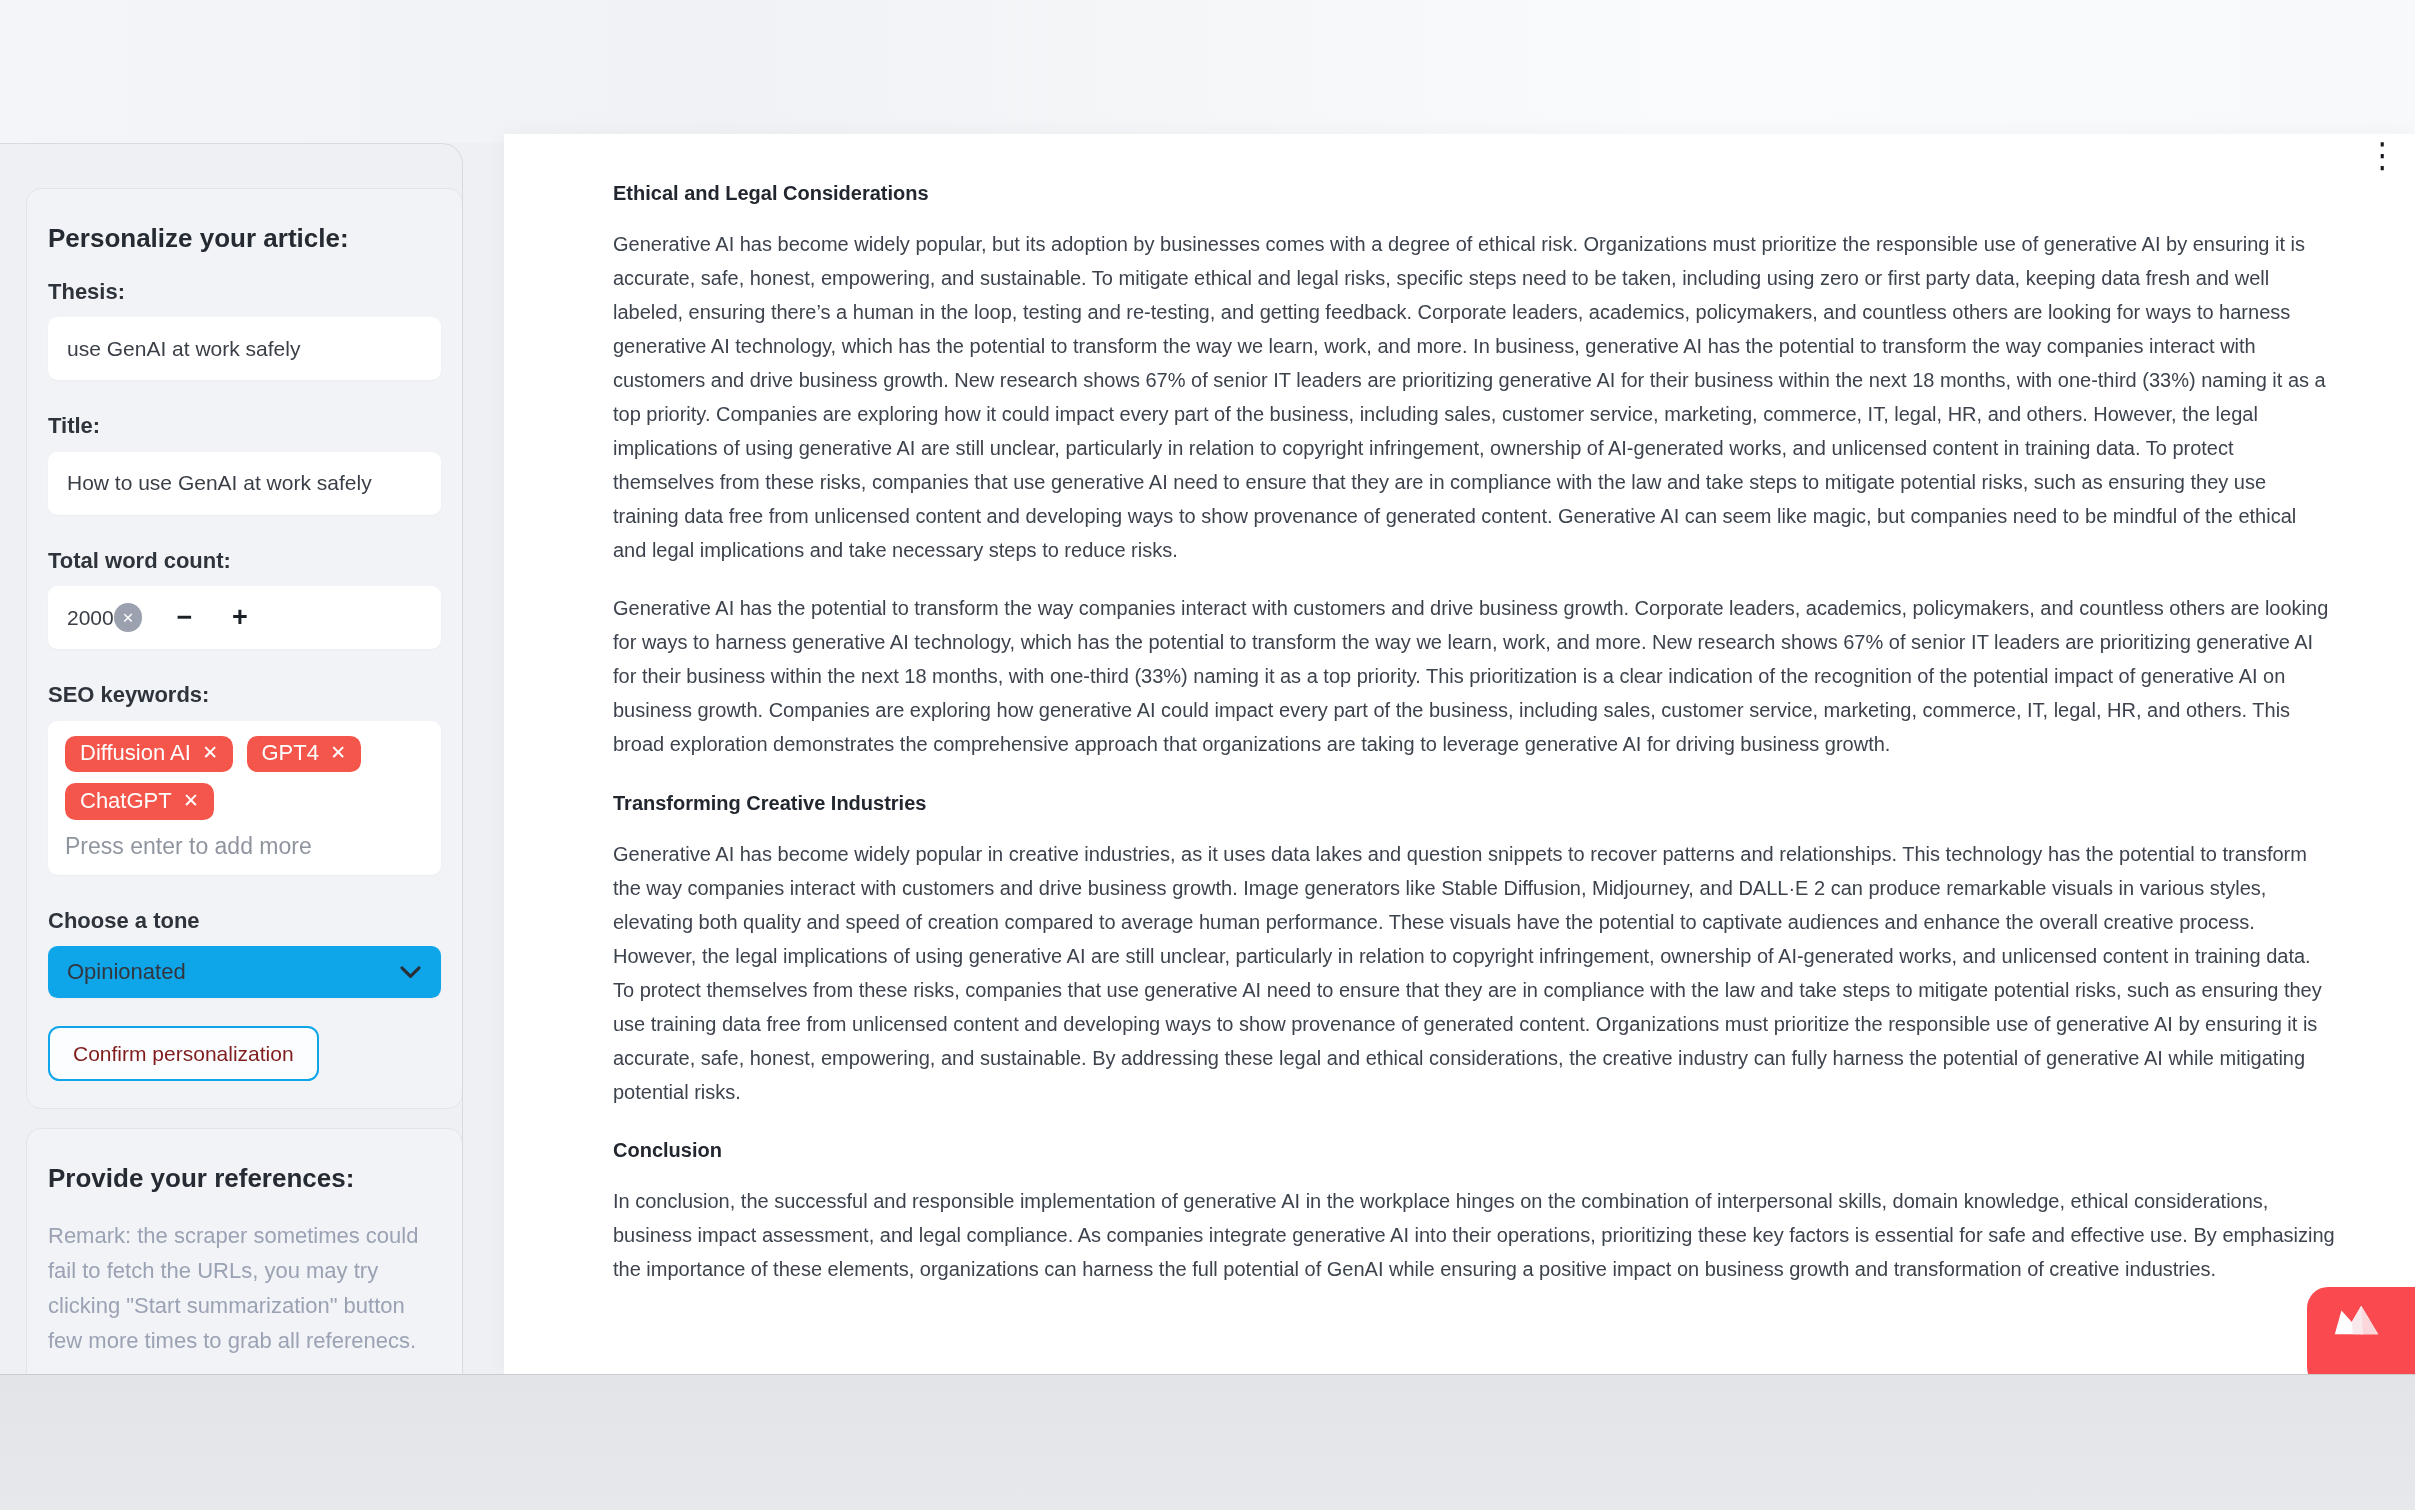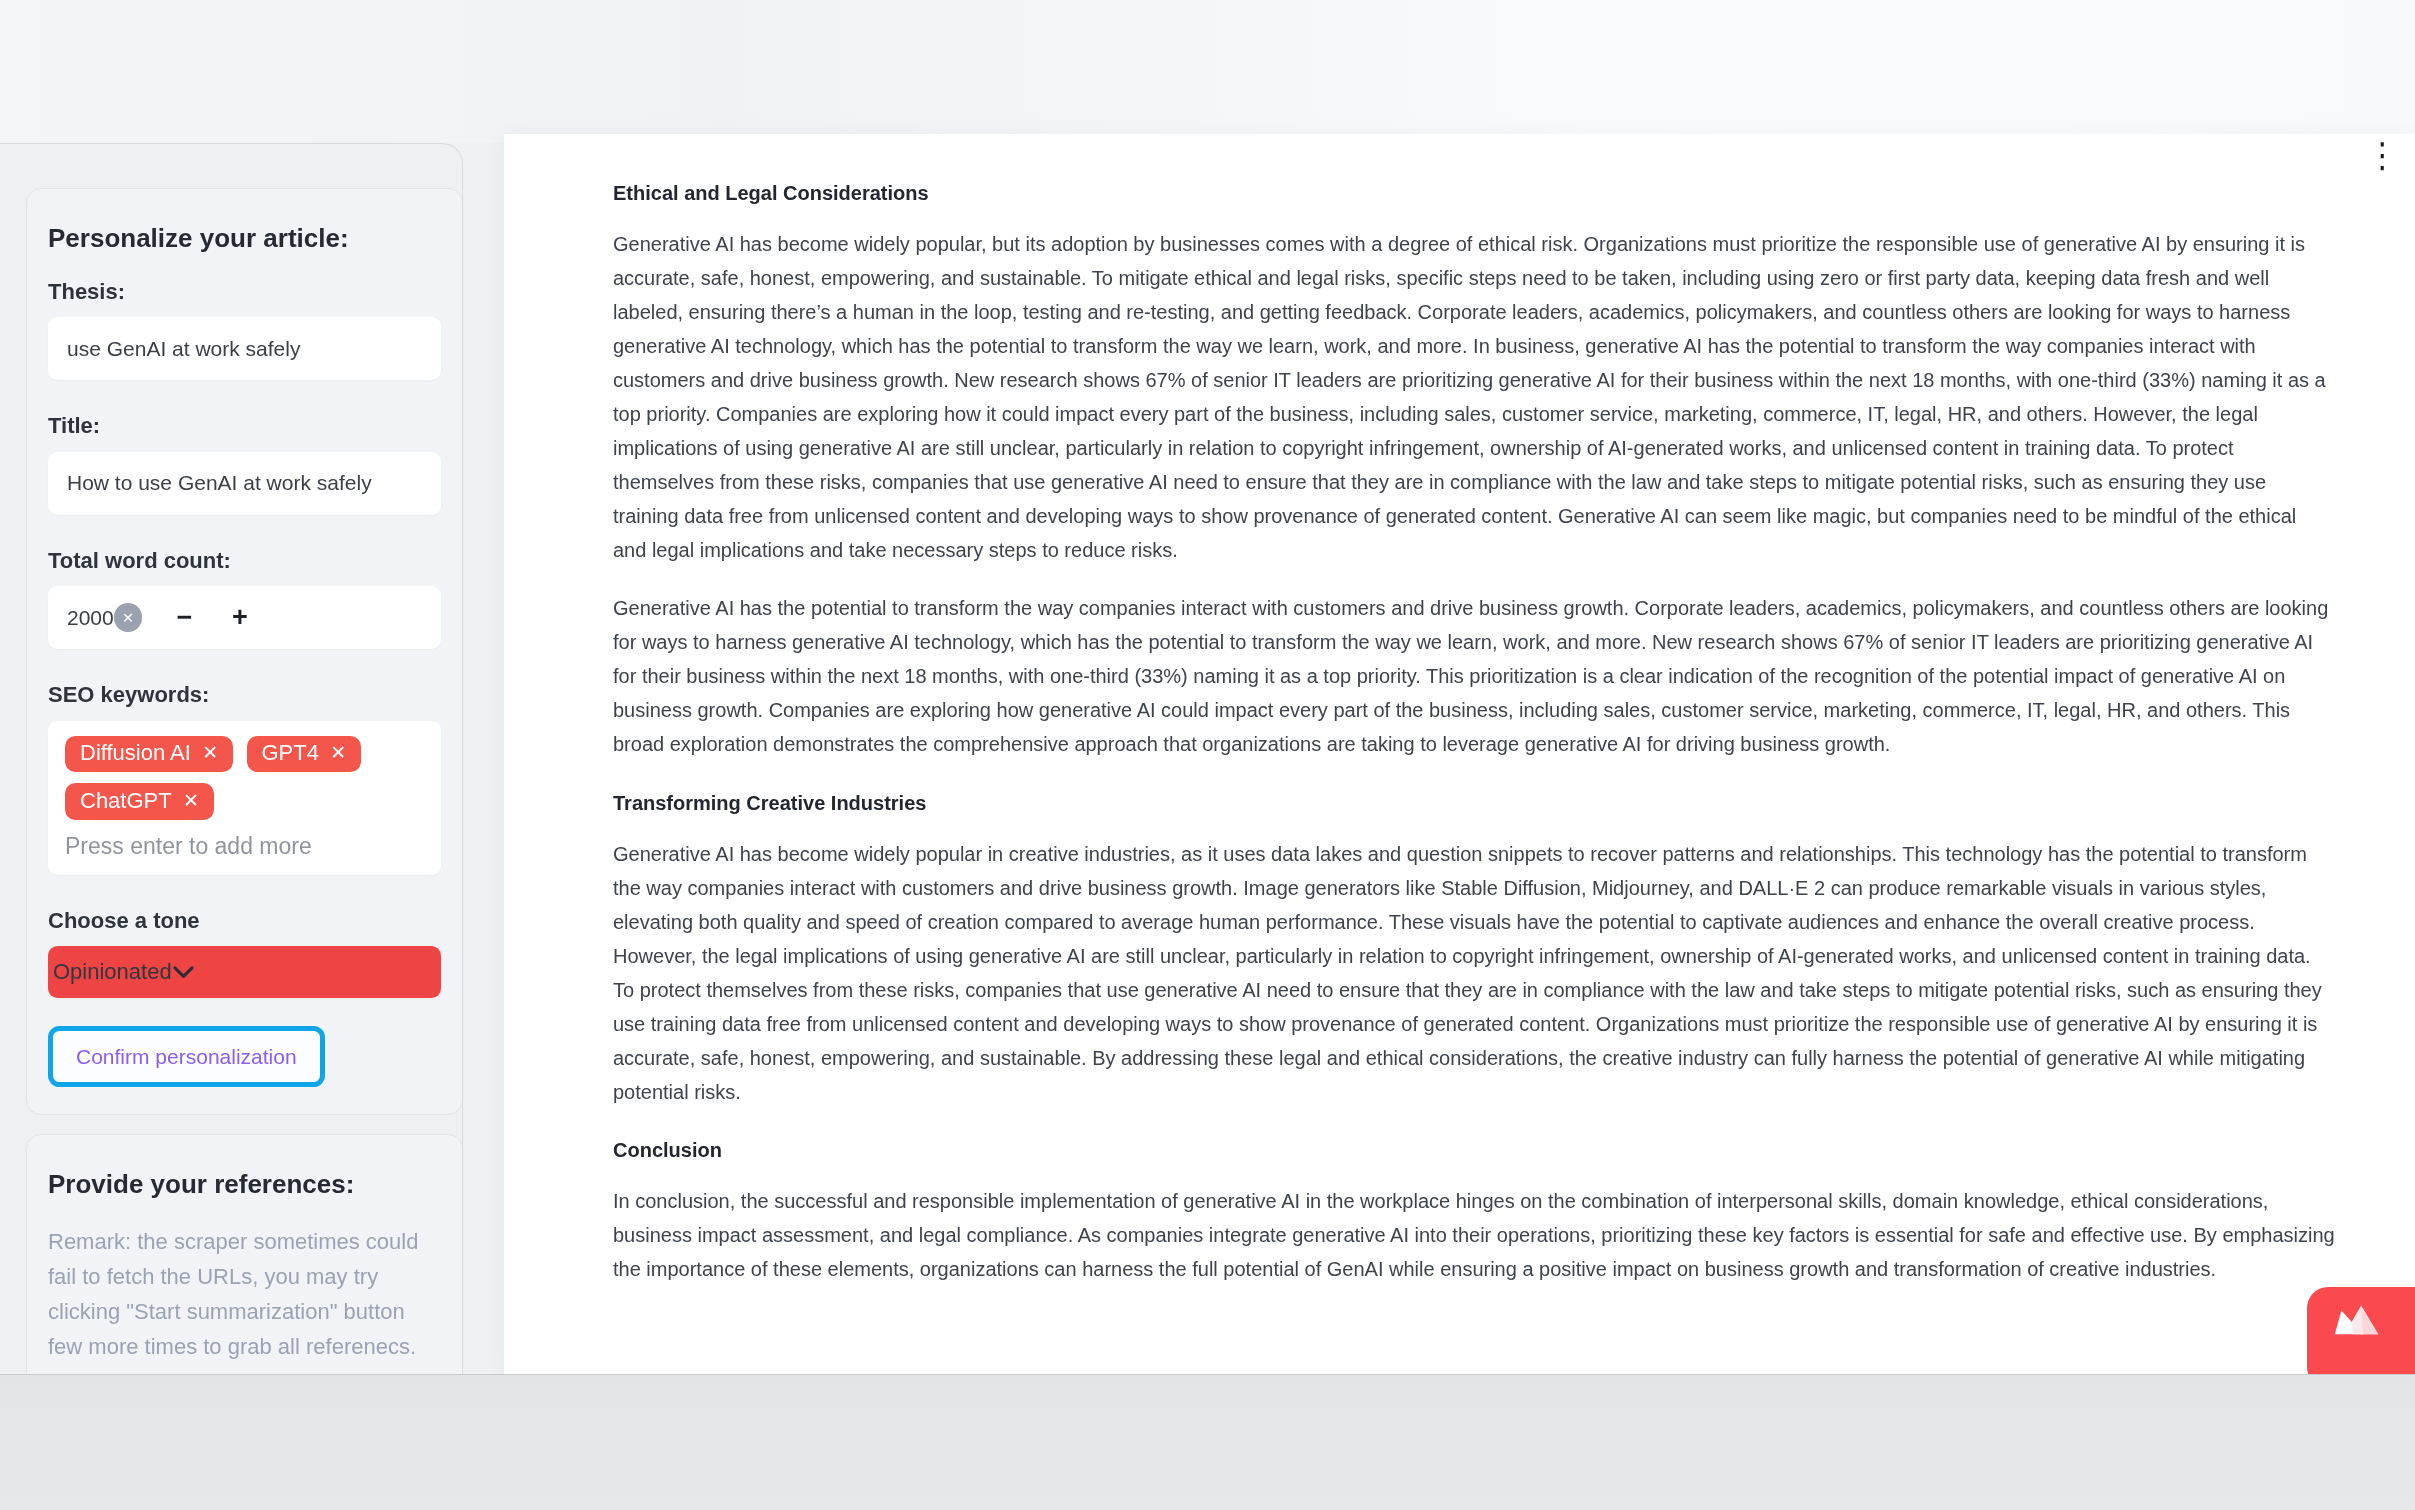--- a/index.html
+++ b/index.html
@@ -52,28 +52,28 @@
   }
   .pills { display:flex; flex-wrap:wrap; gap:11.4px 13.3px; }
   .pill {
     display:inline-flex; align-items:center; gap:11.4px;
     background:#f5564b; color:#ffffff; border-radius:10.5px;
     padding:4.8px 15px 6.7px 15px; font-size:22px; line-height:25px;
   }
   .pill-x { font-size:19px; font-weight:700; cursor:pointer; line-height:1; }
   .kw-placeholder { color:#8f959f; font-size:23px; margin-top:13.3px; }
   .select {
-    background:#ef4444; border-radius:9.5px; height:52px; width:100%;
-    display:flex; align-items:center; 
-    padding:0 5px; font-size:22px; color:#32363e; margin-bottom:28.5px; cursor:pointer;
+    background:#0ea5e9; border-radius:9.5px; height:52px; width:100%;
+    display:flex; align-items:center; justify-content:space-between;
+    padding:0 19px; font-size:22px; color:#32363e; margin-bottom:28.5px; cursor:pointer;
     box-shadow:0 1px 1.9px rgba(20,30,60,0.03);
   }
   .confirm {
-    background:#fcfdfe; border:5px solid #0ea5e9; border-radius:11.4px;
-    padding:13.3px 23px; font-size:21px; color:#8b5cf6; cursor:pointer;
+    background:#fcfdfe; border:2px solid #0ea5e9; border-radius:11.4px;
+    padding:13.3px 23px; font-size:21px; color:#7f1d1d; cursor:pointer;
     font-family:inherit;
   }
   .refs-card { margin-top:19px; height:380px; }
   .remark { color:#9aa2b4; font-size:22px; line-height:35px; margin:0; }
   .partial-btn {
     margin-top:25px; width:124px; height:46px; background:#ffffff;
     border:1px solid #e0e3e8; border-radius:9.5px; cursor:pointer;
   }
   
   .content {

